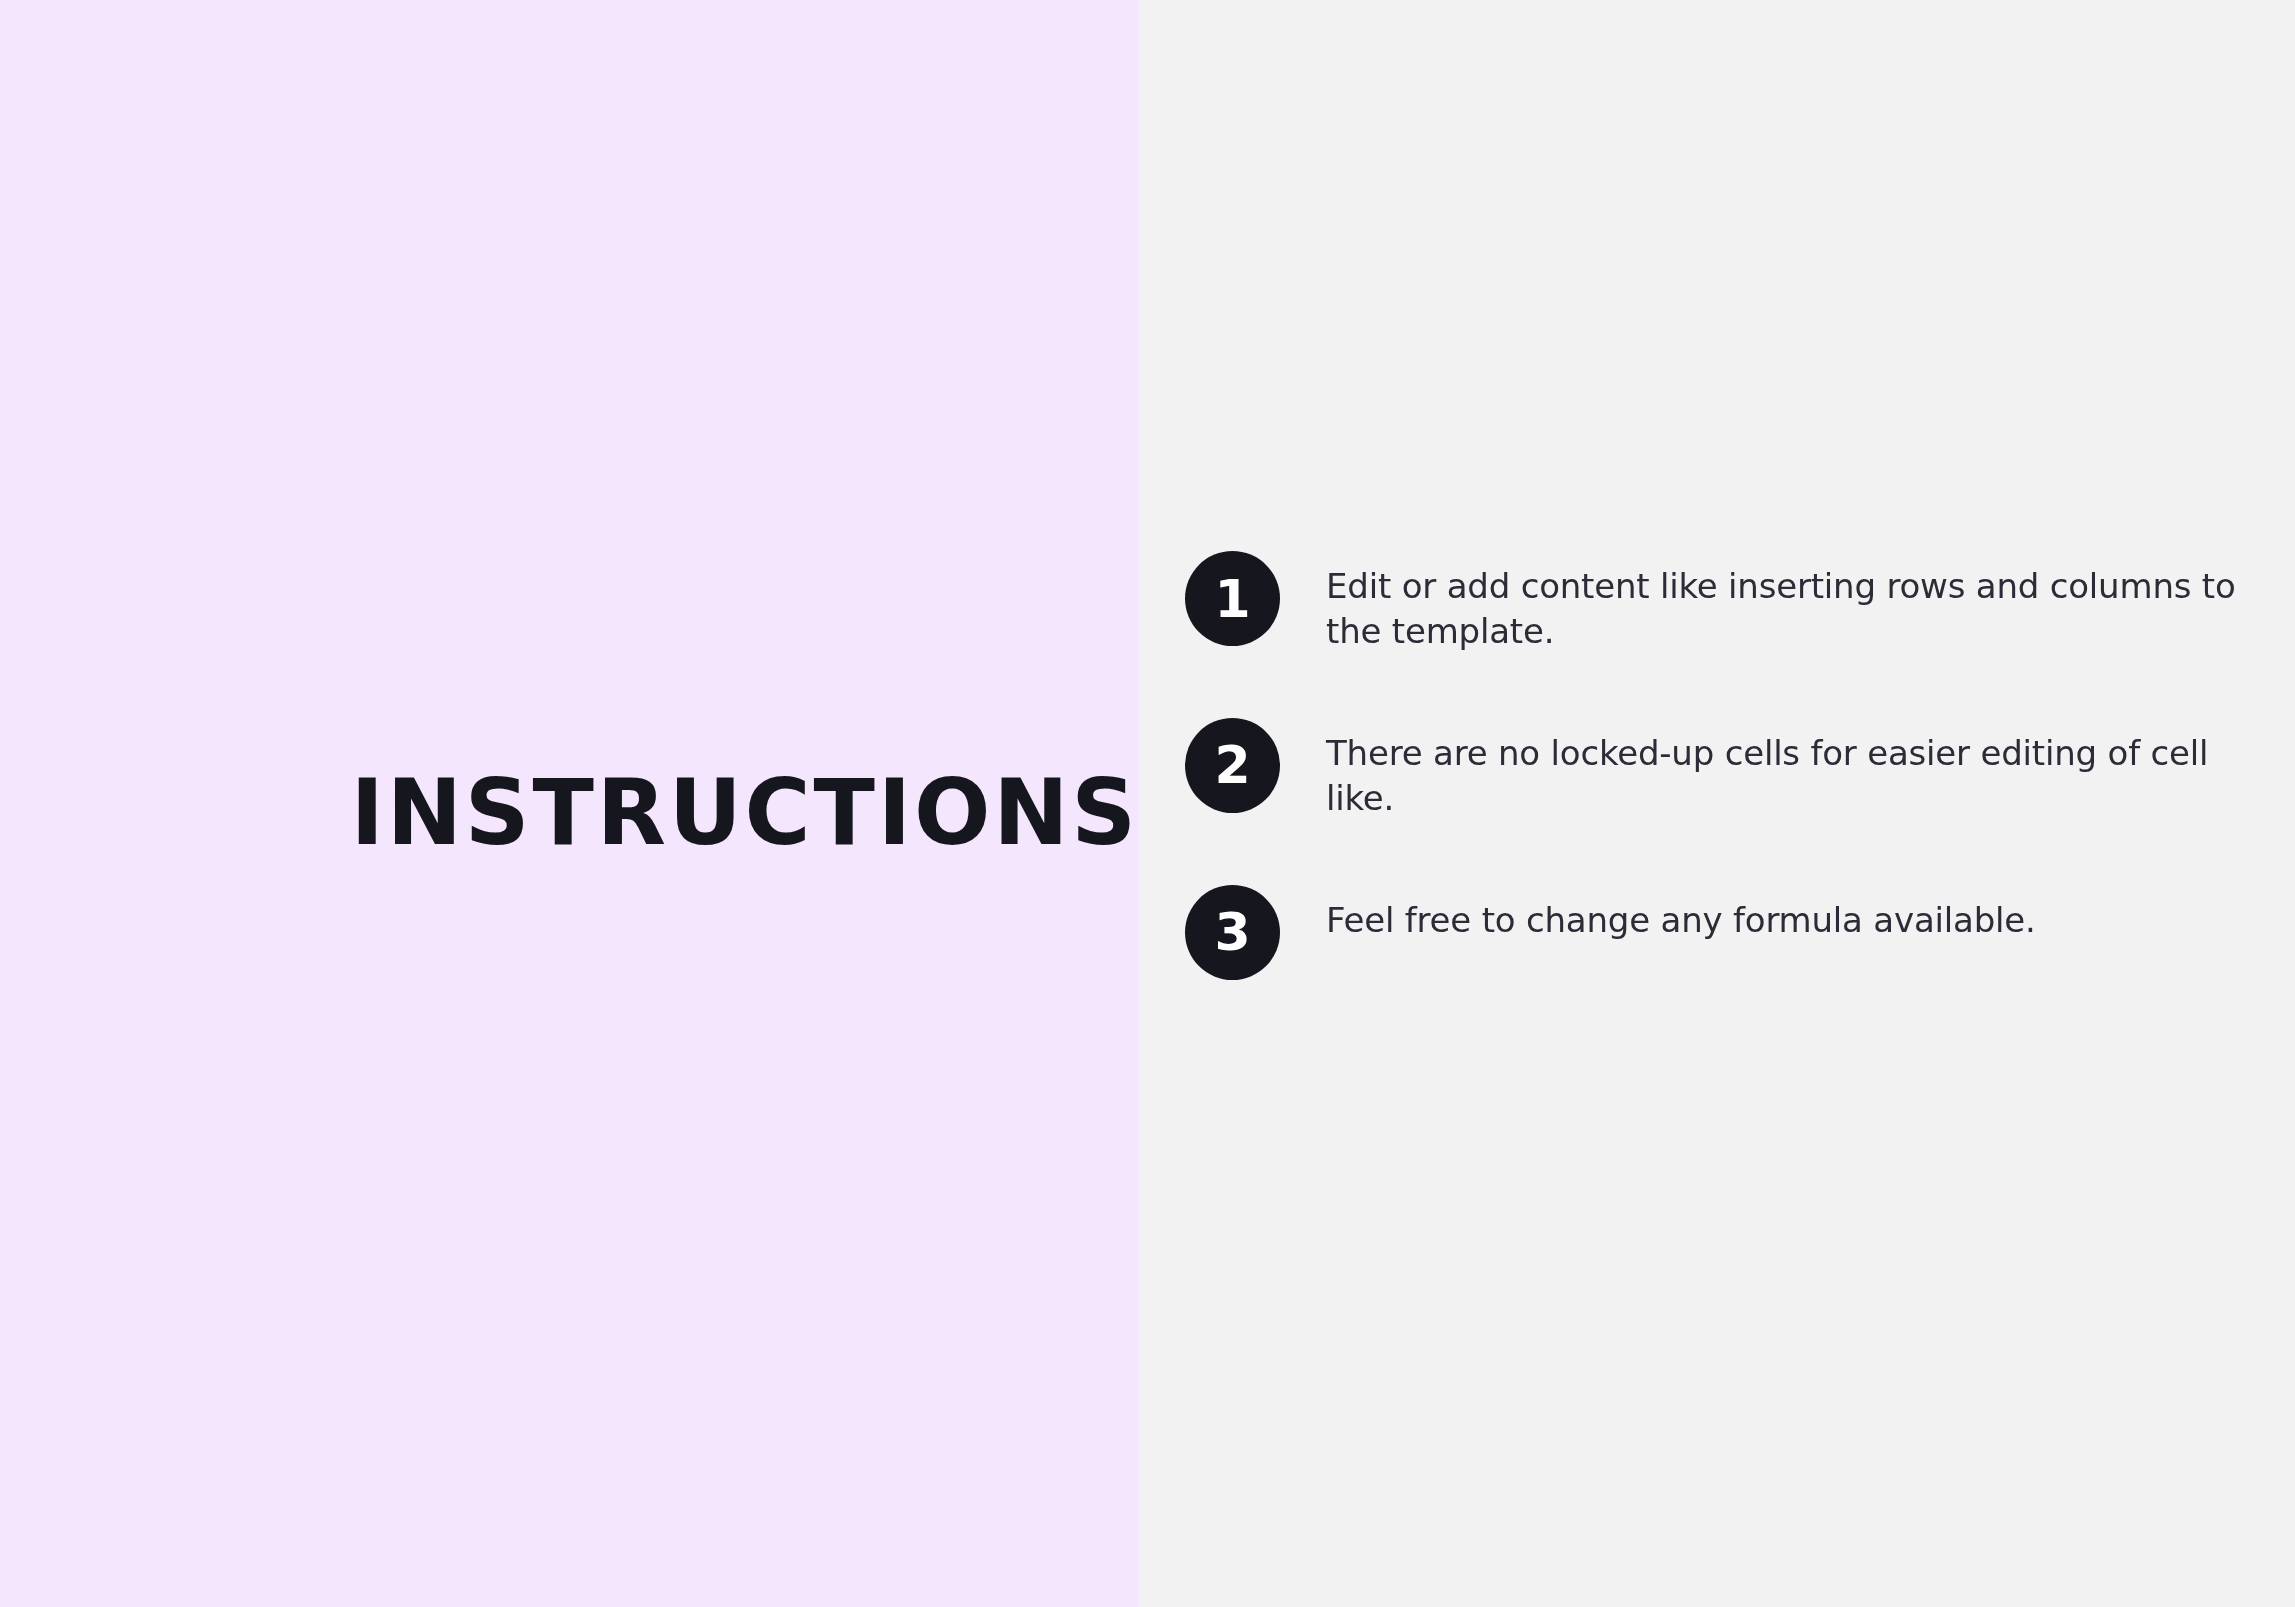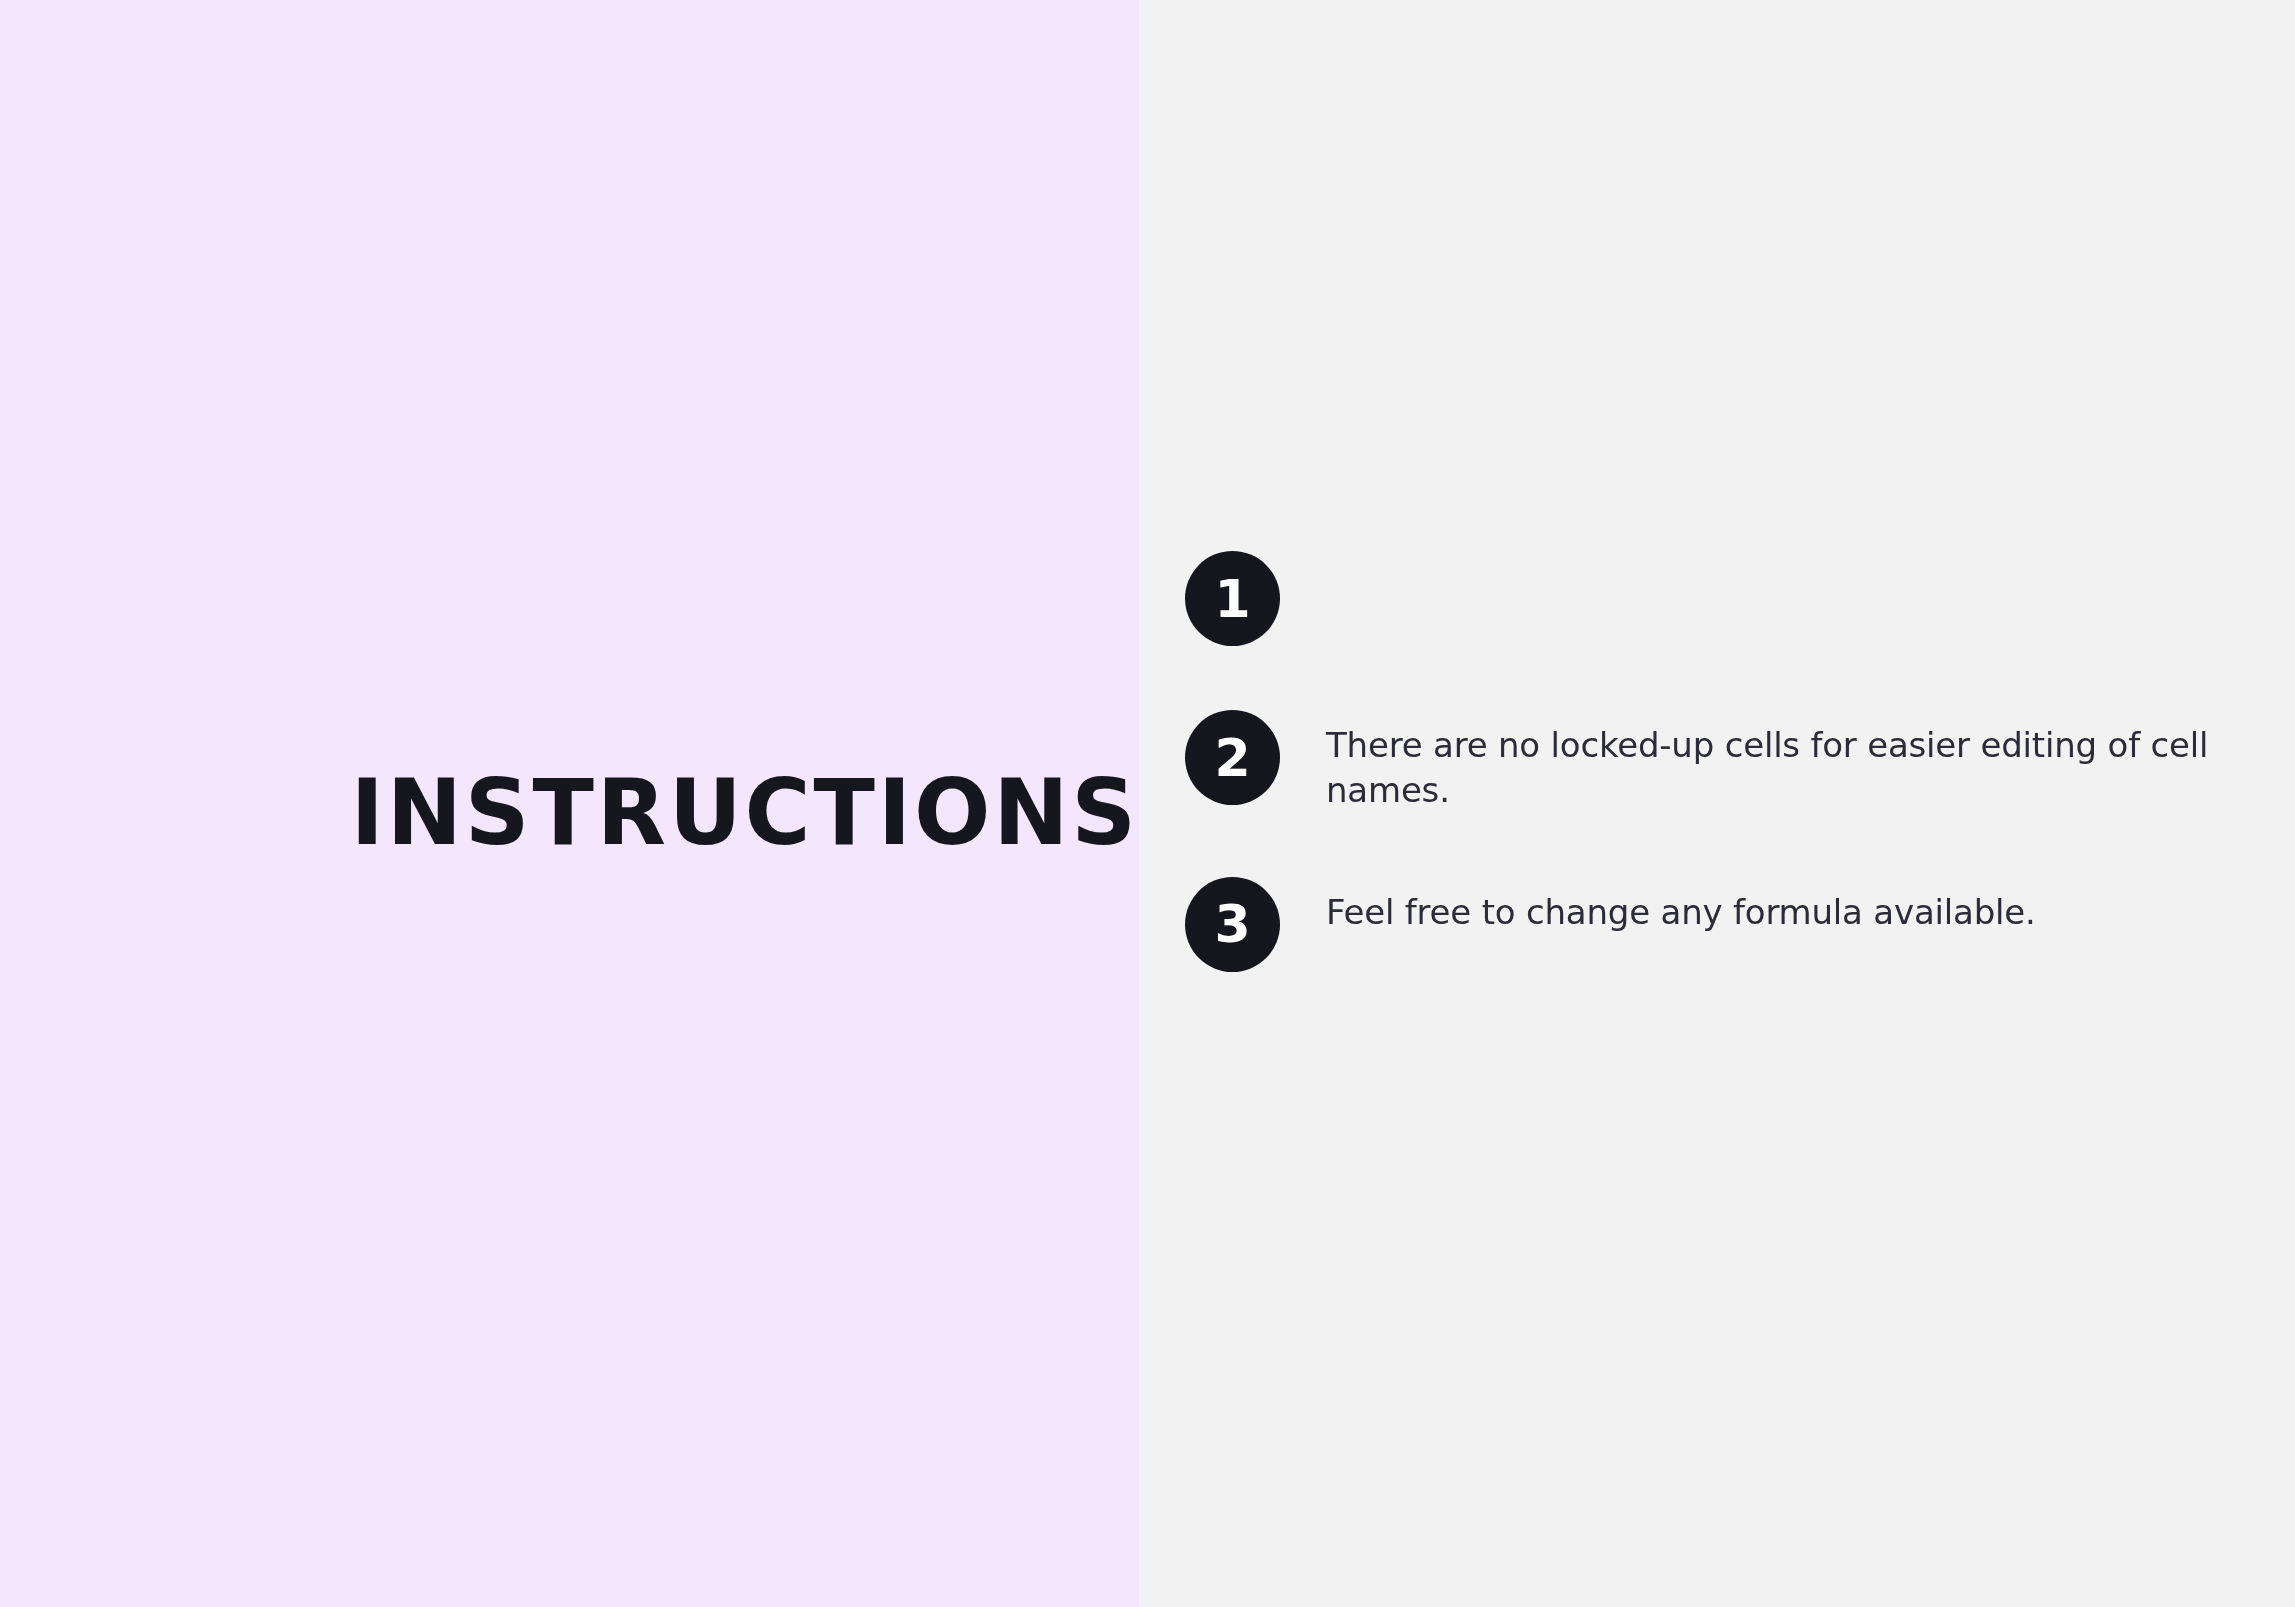--- a/index.html
+++ b/index.html
@@ -98,25 +98,26 @@
     <h1 class="title">INSTRUCTIONS</h1>
   </div>
 
   <div class="divider"></div>
 
   <div class="right-panel">
     <div class="steps">
 
       <div class="step">
         <div class="badge">1</div>
+        <div class="step-text">Edit or add content like inserting rows and columns to the template.</div>
       </div>
 
       <div class="step">
         <div class="badge">2</div>
-        <div class="step-text">There are no locked-up cells for easier editing of cell names.</div>
+        <div class="step-text">There are no locked-up cells for easier editing of cell like.</div>
       </div>
 
       <div class="step">
         <div class="badge">3</div>
         <div class="step-text">Feel free to change any formula available.</div>
       </div>
 
     </div>
   </div>
 

